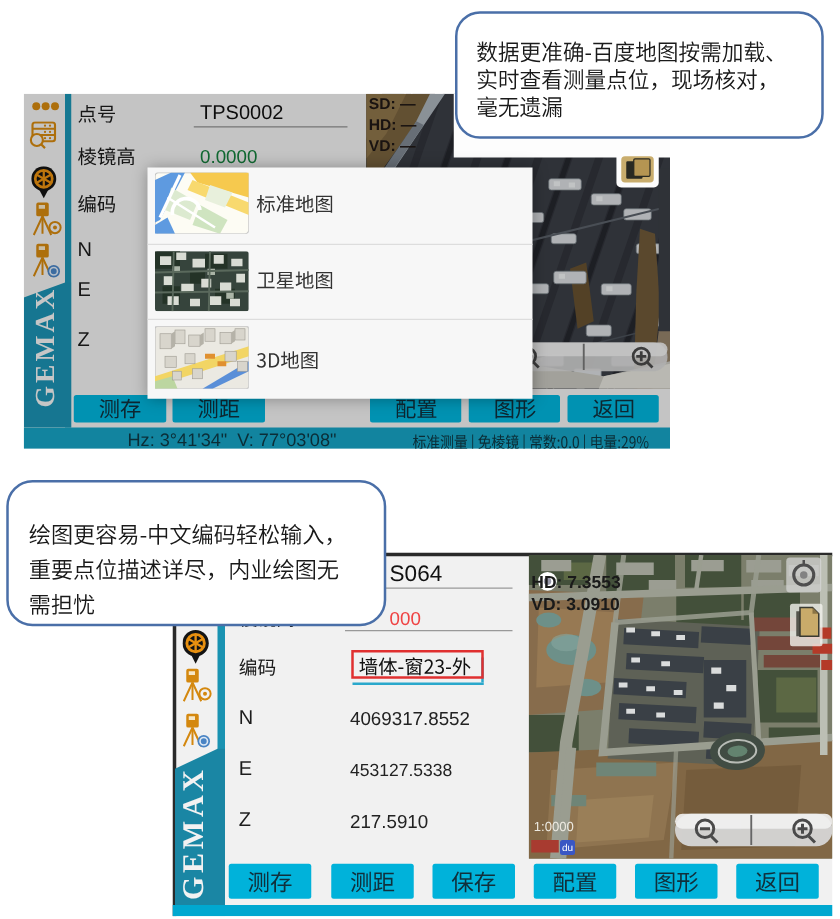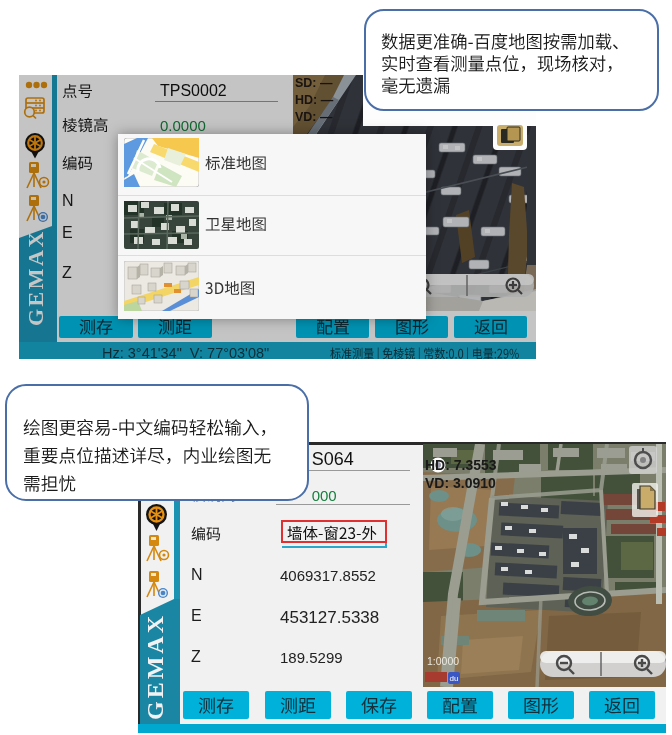--- a/index.html
+++ b/index.html
@@ -433,39 +433,39 @@
 <div class="abs" style="left:53px;top:124px;font-size:16px;color:#1c1c1c">N</div>
 
 <div class="abs" style="left:53px;top:165px;font-size:16px;color:#1c1c1c">E</div>
 
 <div class="abs" style="left:53px;top:206px;font-size:16px;color:#1c1c1c">Z</div>
 
 <div class="abs" style="left:173.7px;top:7px;font-size:18px;color:#111">S064</div>
 
 <div class="abs" style="left:138px;top:27.8px;width:134px;height:1px;background:#999"></div>
 
-<div class="abs" style="left:173.7px;top:45px;font-size:15px;color:#15803d">000</div>
+<div class="abs" style="left:173.7px;top:45px;font-size:15px;color:#ef4444">000</div>
 
 <div class="abs" style="left:138px;top:62.3px;width:134px;height:1px;background:#999"></div>
 
 <svg style="position:absolute;left:149.0px;top:81.8px;overflow:visible" width="92" height="21">
       <path transform="translate(0,14.9)" d="M8.6 -3.2H11.1V-2.0H8.6ZM7.8 -3.8V-1.3H12.0V-3.8ZM6.2 -10.0C6.8 -9.4 7.5 -8.5 7.7 -7.9L8.6 -8.4C8.3 -9.0 7.6 -9.8 7.1 -10.4ZM12.7 -10.4C12.4 -9.8 11.7 -8.9 11.2 -8.4L12.0 -8.0C12.5 -8.5 13.2 -9.2 13.7 -10.0ZM9.4 -13.0V-11.7H5.6V-10.7H9.4V-7.8H5.1V-6.8H14.8V-7.8H10.5V-10.7H14.2V-11.7H10.5V-13.0ZM5.8 -5.7V1.2H6.9V0.5H12.9V1.2H14.0V-5.7ZM6.9 -0.4V-4.8H12.9V-0.4ZM0.5 -2.5 1.0 -1.4C2.2 -2.0 3.8 -2.7 5.2 -3.3L5.0 -4.3L3.5 -3.7V-8.2H5.0V-9.3H3.5V-12.8H2.4V-9.3H0.7V-8.2H2.4V-3.2C1.7 -3.0 1.1 -2.7 0.5 -2.5Z M19.4 -13.0C18.6 -10.6 17.3 -8.3 16.0 -6.8C16.2 -6.5 16.5 -5.9 16.6 -5.6C17.1 -6.2 17.6 -6.8 18.0 -7.4V1.2H19.1V-9.4C19.6 -10.4 20.1 -11.5 20.5 -12.6ZM21.9 -2.7V-1.6H24.5V1.1H25.6V-1.6H28.1V-2.7H25.6V-8.1C26.6 -5.4 28.1 -2.8 29.7 -1.3C29.9 -1.6 30.3 -2.0 30.6 -2.2C28.9 -3.6 27.3 -6.2 26.4 -8.8H30.3V-9.9H25.6V-13.0H24.5V-9.9H20.1V-8.8H23.8C22.8 -6.1 21.2 -3.5 19.5 -2.1C19.8 -1.9 20.2 -1.5 20.4 -1.3C22.0 -2.7 23.5 -5.3 24.5 -8.0V-2.7Z M31.7 -3.8H35.7V-4.9H31.7Z M42.1 -10.4C40.9 -9.5 39.2 -8.7 37.7 -8.3L38.3 -7.4C39.9 -7.9 41.7 -8.8 43.0 -9.9ZM45.3 -9.8C46.9 -9.1 48.9 -8.0 49.9 -7.3L50.7 -8.0C49.6 -8.8 47.6 -9.8 46.0 -10.4ZM43.1 -8.9C42.8 -8.4 42.4 -7.8 42.1 -7.3H38.9V1.3H40.1V0.6H48.3V1.2H49.5V-7.3H43.3C43.6 -7.7 44.0 -8.2 44.3 -8.6ZM40.1 -0.3V-6.4H48.3V-0.3ZM42.0 -3.4C42.7 -3.1 43.3 -2.8 44.0 -2.5C43.0 -1.9 41.8 -1.5 40.7 -1.3C40.9 -1.1 41.1 -0.7 41.2 -0.5C42.5 -0.8 43.8 -1.3 44.8 -2.1C45.6 -1.6 46.4 -1.2 46.8 -0.8L47.4 -1.5C47.0 -1.8 46.3 -2.2 45.6 -2.6C46.3 -3.2 46.9 -4.0 47.3 -4.9L46.7 -5.2L46.5 -5.2H43.0C43.2 -5.5 43.3 -5.7 43.4 -6.0L42.5 -6.1C42.2 -5.4 41.5 -4.5 40.6 -3.8C40.8 -3.7 41.2 -3.4 41.3 -3.2C41.8 -3.6 42.2 -4.0 42.5 -4.4H46.0C45.7 -3.9 45.3 -3.4 44.7 -3.0C44.0 -3.4 43.3 -3.7 42.6 -4.0ZM43.0 -12.8C43.2 -12.5 43.4 -12.1 43.5 -11.7H37.6V-9.3H38.7V-10.8H49.5V-9.3H50.7V-11.7H44.9C44.7 -12.2 44.4 -12.7 44.2 -13.1Z M52.6 0.0H59.7V-1.2H56.6C56.0 -1.2 55.3 -1.2 54.7 -1.1C57.4 -3.6 59.2 -6.0 59.2 -8.2C59.2 -10.2 57.9 -11.6 55.8 -11.6C54.4 -11.6 53.4 -10.9 52.5 -9.9L53.3 -9.1C54.0 -9.9 54.7 -10.4 55.7 -10.4C57.1 -10.4 57.8 -9.5 57.8 -8.2C57.8 -6.2 56.1 -4.0 52.6 -0.8Z M64.6 0.2C66.6 0.2 68.2 -1.0 68.2 -3.0C68.2 -4.6 67.1 -5.6 65.8 -5.9V-6.0C67.0 -6.4 67.8 -7.3 67.8 -8.7C67.8 -10.5 66.4 -11.6 64.5 -11.6C63.2 -11.6 62.2 -11.0 61.3 -10.2L62.1 -9.3C62.8 -10.0 63.6 -10.4 64.5 -10.4C65.7 -10.4 66.4 -9.7 66.4 -8.6C66.4 -7.4 65.6 -6.4 63.2 -6.4V-5.4C65.9 -5.4 66.8 -4.5 66.8 -3.1C66.8 -1.8 65.8 -1.0 64.5 -1.0C63.2 -1.0 62.3 -1.6 61.7 -2.3L60.9 -1.4C61.7 -0.5 62.8 0.2 64.6 0.2Z M69.8 -3.8H73.8V-4.9H69.8Z M78.0 -13.0C77.5 -10.3 76.5 -7.8 75.1 -6.1C75.3 -6.0 75.8 -5.6 76.1 -5.4C76.9 -6.5 77.7 -7.9 78.3 -9.5H81.2C81.0 -7.9 80.6 -6.5 80.0 -5.3C79.3 -5.8 78.4 -6.5 77.7 -6.9L77.0 -6.2C77.8 -5.6 78.8 -4.8 79.5 -4.2C78.4 -2.2 76.9 -0.8 75.1 0.2C75.4 0.4 75.8 0.8 76.0 1.1C79.3 -0.7 81.8 -4.3 82.6 -10.4L81.8 -10.7L81.6 -10.6H78.6C78.8 -11.3 79.0 -12.1 79.2 -12.8ZM83.9 -13.0V1.2H85.1V-7.2C86.4 -6.2 87.8 -4.9 88.5 -4.0L89.4 -4.8C88.6 -5.8 86.9 -7.3 85.6 -8.3L85.1 -8.0V-13.0Z" fill="#111"></path>
     </svg>
 
 <div class="abs" style="left:144px;top:104px;width:105px;height:2px;background:#2aa8cc"></div>
 
 <div class="abs" style="left:247px;top:84px;width:2px;height:20px;background:#2aa8cc"></div>
 
 <div class="abs" style="left:143px;top:78px;width:106px;height:23px;border:2.5px solid #e03030"></div>
 
 <div class="abs" style="left:142px;top:125px;font-size:15px;color:#222">4069317.8552</div>
 
-<div class="abs" style="left:142px;top:166px;font-size:17px;color:#222">453127.5338</div>
-
-<div class="abs" style="left:142px;top:207px;font-size:15px;color:#222">189.5299</div>
+<div class="abs" style="left:142px;top:166px;font-size:14px;color:#222">453127.5338</div>
+
+<div class="abs" style="left:142px;top:207px;font-size:15px;color:#222">217.5910</div>
 
 <svg class="abs" style="left:285px;top:2px" width="243" height="243" viewBox="0 0 243 243">
 <rect width="243" height="243" fill="#7b7e6b"></rect>
 
 <g fill="#43503a">
 <rect x="0" y="0" width="55" height="24"></rect>
         <rect x="62" y="0" width="55" height="30"></rect>
 <rect x="125" y="0" width="45" height="26"></rect>
         <rect x="118" y="30" width="52" height="28"></rect>
 <rect x="172" y="28" width="45" height="24"></rect>

